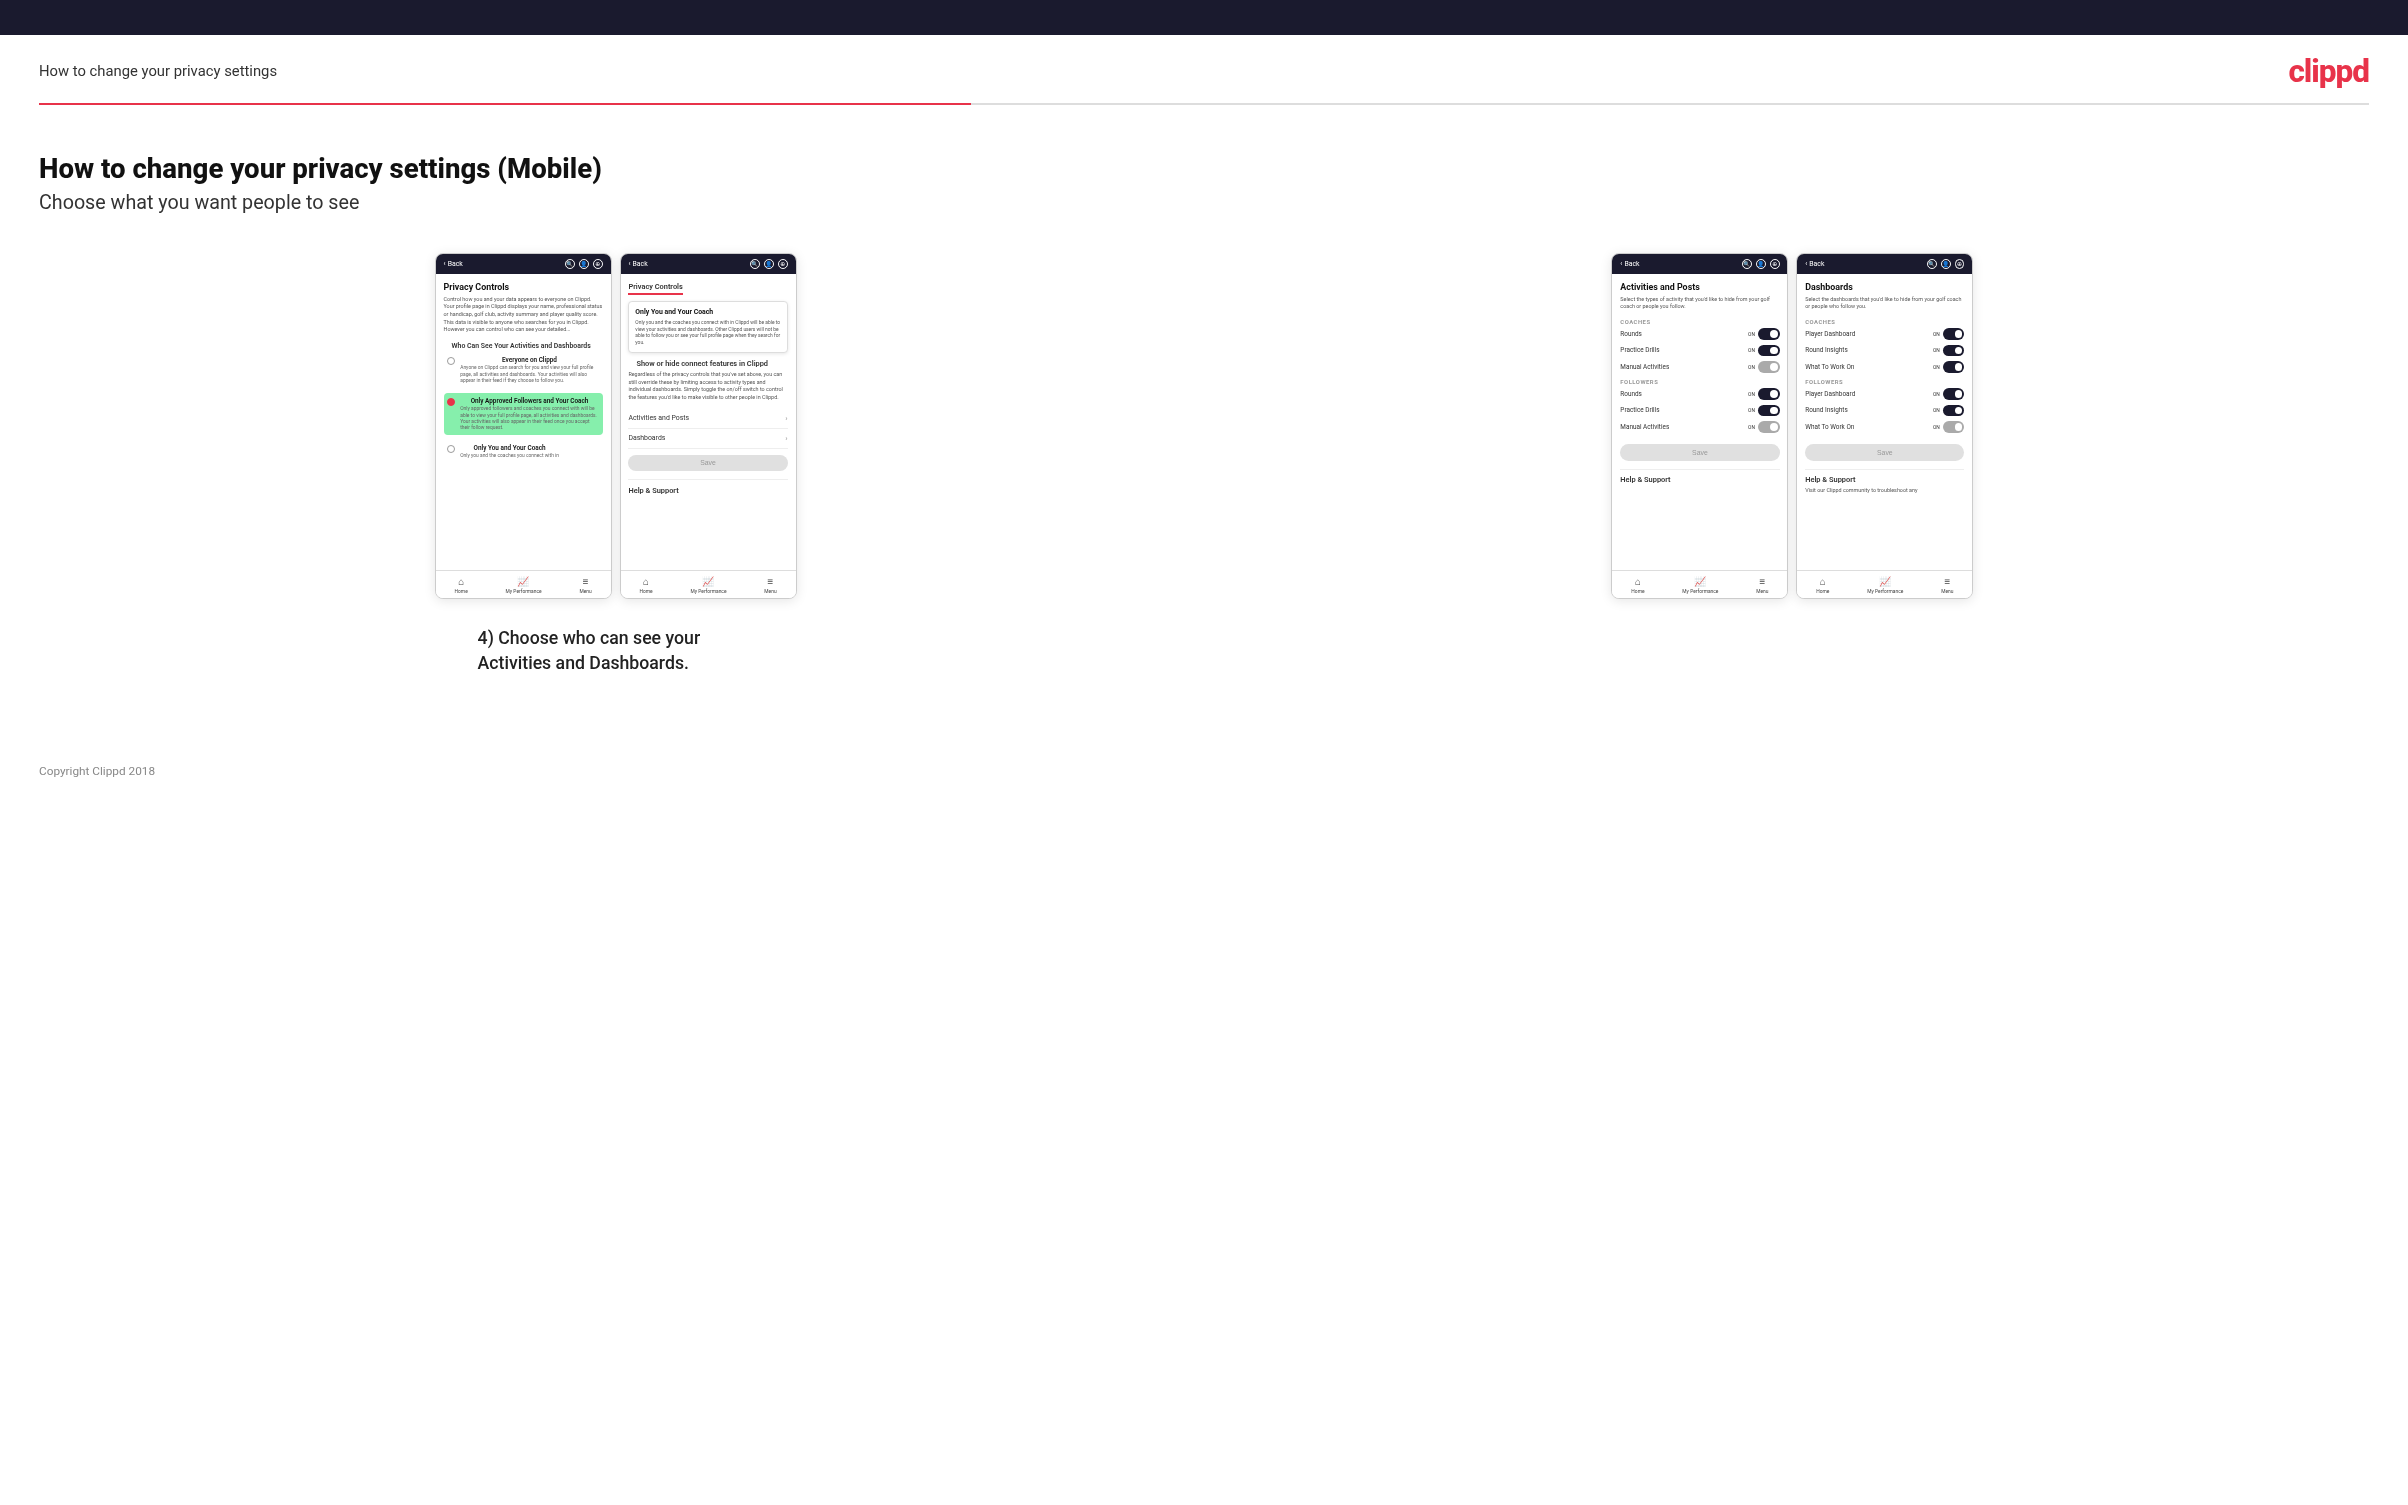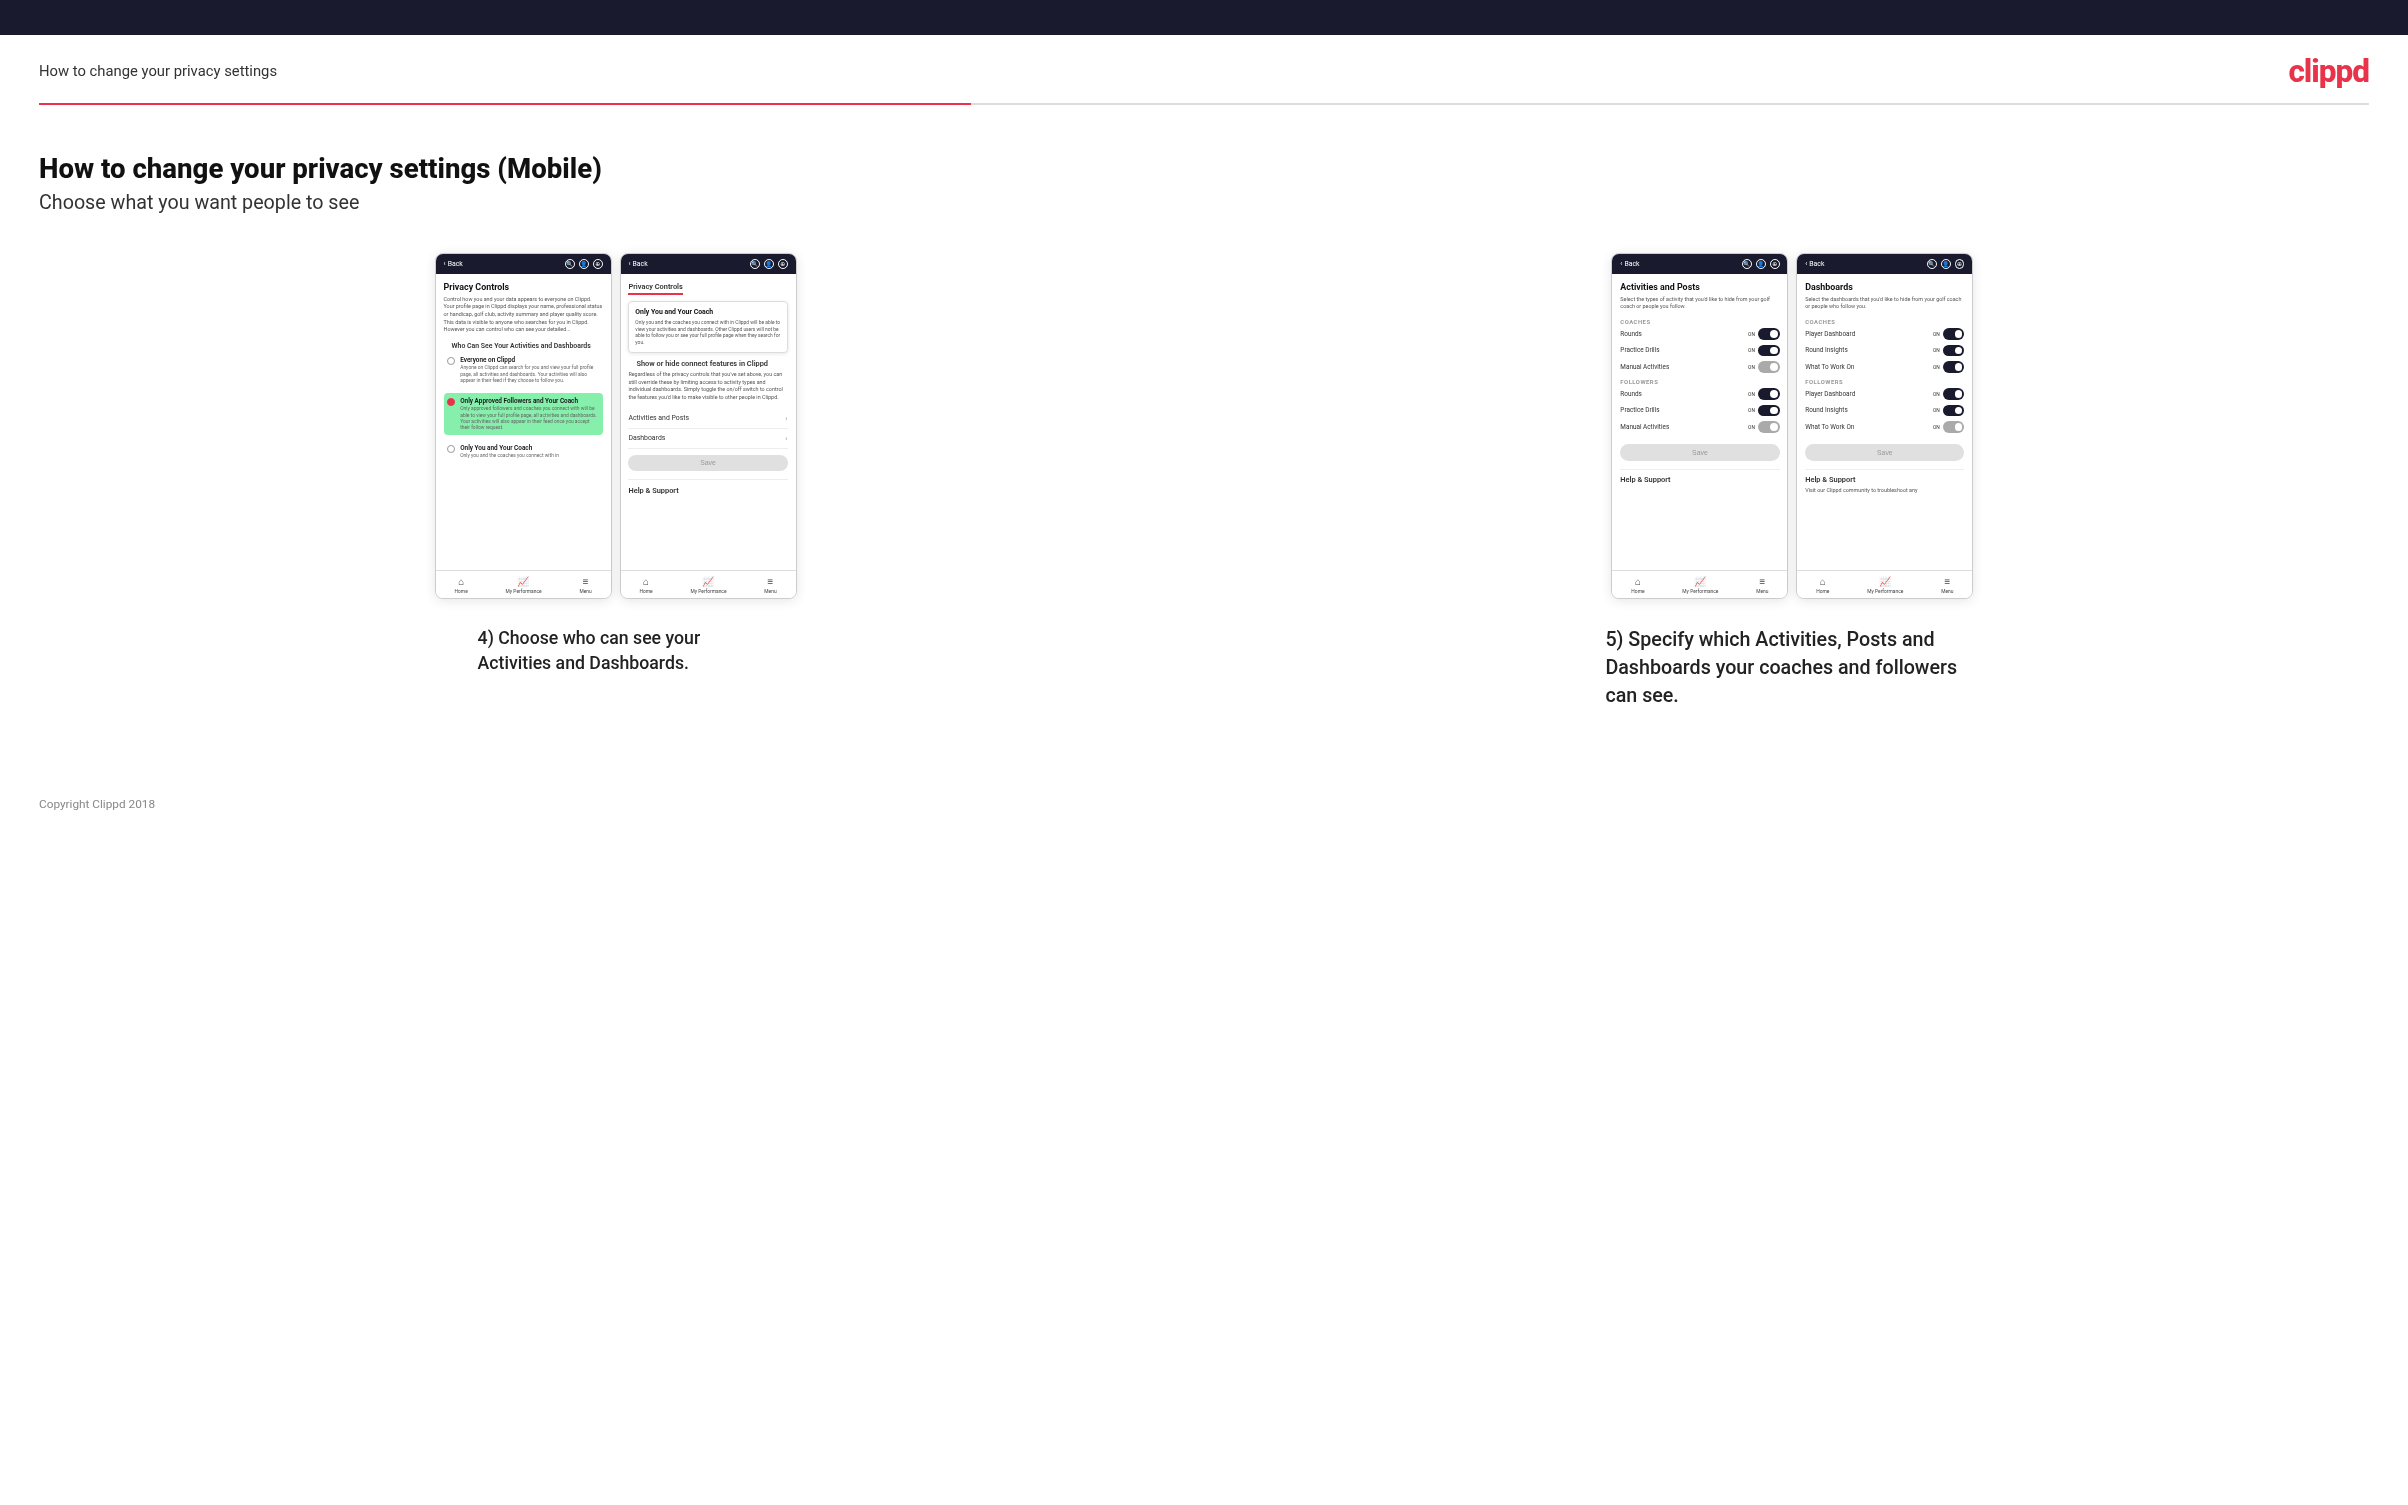--- a/index.html
+++ b/index.html
@@ -161,20 +161,21 @@
     }
     .radio-dot.filled {
       border-color: #e8334a;
       background: #e8334a;
     }
     .radio-text-block {}
     .radio-title {
       font-size: 6.4px;
       font-weight: 600;
       color: #111;
+      text-align: center;
     }
     .radio-desc {
       font-size: 4.9px;
       color: #666;
       line-height: 1.3;
     }
 
     
     .toggle-row {
       display: flex;
@@ -610,21 +611,20 @@
               <span class="tab-label">My Performance</span>
             </div>
             <div class="tab-item">
               <span class="tab-icon">≡</span>
               <span class="tab-label">Menu</span>
             </div>
           </div>
         </div>
 
       </div>
-      <div class="caption-right">5) Specify which Activities, Posts and Dashboards your  coaches and followers can see.</div>
     </div>
 
   </div>
 </div>
 
 <div class="footer">
   <span>Copyright Clippd 2018</span>
 </div>
 
 

